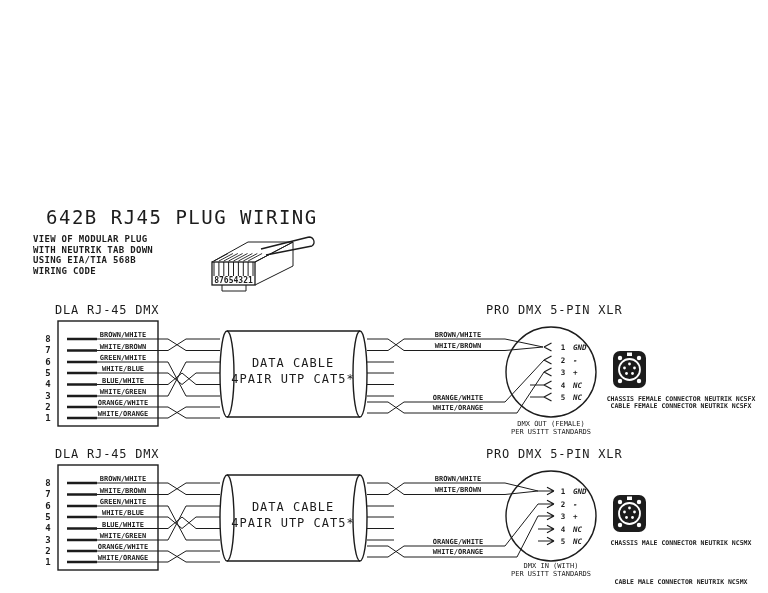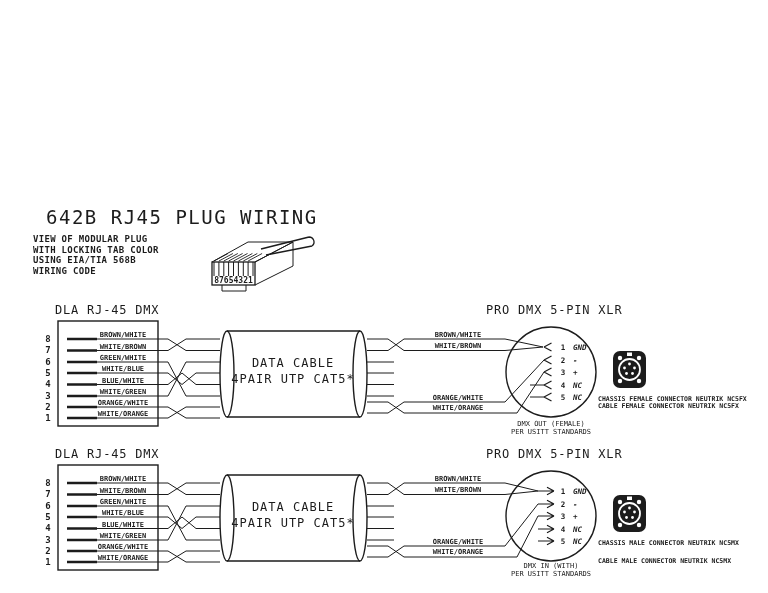--- a/index.html
+++ b/index.html
@@ -13,21 +13,21 @@
   .subtitle div { font-size:9px; font-weight:bold; line-height:10.5px; letter-spacing:0.3px; }
   .plug-digits { font-size:8px; font-weight:bold; width:43px; text-align:center; }
   .sec-title { font-size:12px; letter-spacing:0.8px; }
   .pn  { font-size:9px; font-weight:bold; width:12px; text-align:center; }
   .wl  { font-size:7px; font-weight:bold; width:78px; text-align:center; }
   .cbl { font-size:12px; letter-spacing:1px; width:130px; text-align:center; }
   .rwl { font-size:7px; font-weight:bold; width:80px; text-align:center; }
   .xpn { font-size:7.5px; font-weight:bold; width:14px; text-align:center; }
   .xfn { font-size:7.5px; font-weight:bold;font-style:italic; }
   .cap { font-size:7px; font-weight:normal; width:142px; text-align:center; }
-  .note{ font-size:6.5px; font-weight:bold; width:166px; }
+  .note{ font-size:6.5px; font-weight:bold; width:166px; text-align:center; }
   svg.art { position:absolute; left:0; top:0; }
 </style>
 </head>
 <body>
 
 <svg class="art" width="768" height="593" viewBox="0 0 768 593">
   <g stroke="#1c1c1c" fill="none" stroke-width="1">
 
     <g>
       <rect x="212" y="262" width="43" height="23" stroke-width="1.3"></rect>
@@ -89,21 +89,21 @@
            M538 516H554M554 516L547 512.2M554 516L547 519.8
            M538 529H554M554 529L547 525.2M554 529L547 532.8
            M538 541H554M554 541L547 537.2M554 541L547 544.8"></path>
     </g>
   </g>
 </svg>
 
 <div class="abs t-title" style="left:46px;top:206px">642B RJ45 PLUG WIRING</div>
 <div class="abs subtitle" style="left:33px;top:234px">
   <div>VIEW OF MODULAR PLUG</div>
-  <div>WITH LOCKING TAB COLOR</div>
+  <div>WITH NEUTRIK TAB DOWN</div>
   <div>USING EIA/TIA 568B</div>
   <div>WIRING CODE</div>
 </div>
 <div class="abs plug-digits" style="left:212px;top:276px">87654321</div>
 
 <div class="abs sec-title" style="left:55px;top:303px">DLA RJ-45 DMX</div>
 <div class="abs sec-title" style="left:486px;top:303px">PRO DMX 5-PIN XLR</div>
 
 <div class="abs pn" style="left:42px;top:333.5px">8</div>
 <div class="abs pn" style="left:42px;top:345px">7</div>
@@ -185,13 +185,13 @@
 <div class="abs xfn" style="left:573px;top:512px">+</div>
 <div class="abs xpn" style="left:556px;top:525px">4</div>
 <div class="abs xfn" style="left:573px;top:525px">NC</div>
 <div class="abs xpn" style="left:556px;top:537px">5</div>
 <div class="abs xfn" style="left:573px;top:537px">NC</div>
 
 <div class="abs cap" style="left:480px;top:562px">DMX IN (WITH)</div>
 <div class="abs cap" style="left:480px;top:570px">PER USITT STANDARDS</div>
 
 <div class="abs note" style="left:598px;top:539px">CHASSIS MALE CONNECTOR NEUTRIK NC5MX</div>
-<div class="abs note" style="left:598px;top:557px">CABLE MALE CONNECTOR NEUTRIK NC5MX</div>
+<div class="abs note" style="left:598px;top:578px">CABLE MALE CONNECTOR NEUTRIK NC5MX</div>
 
 </body></html>

